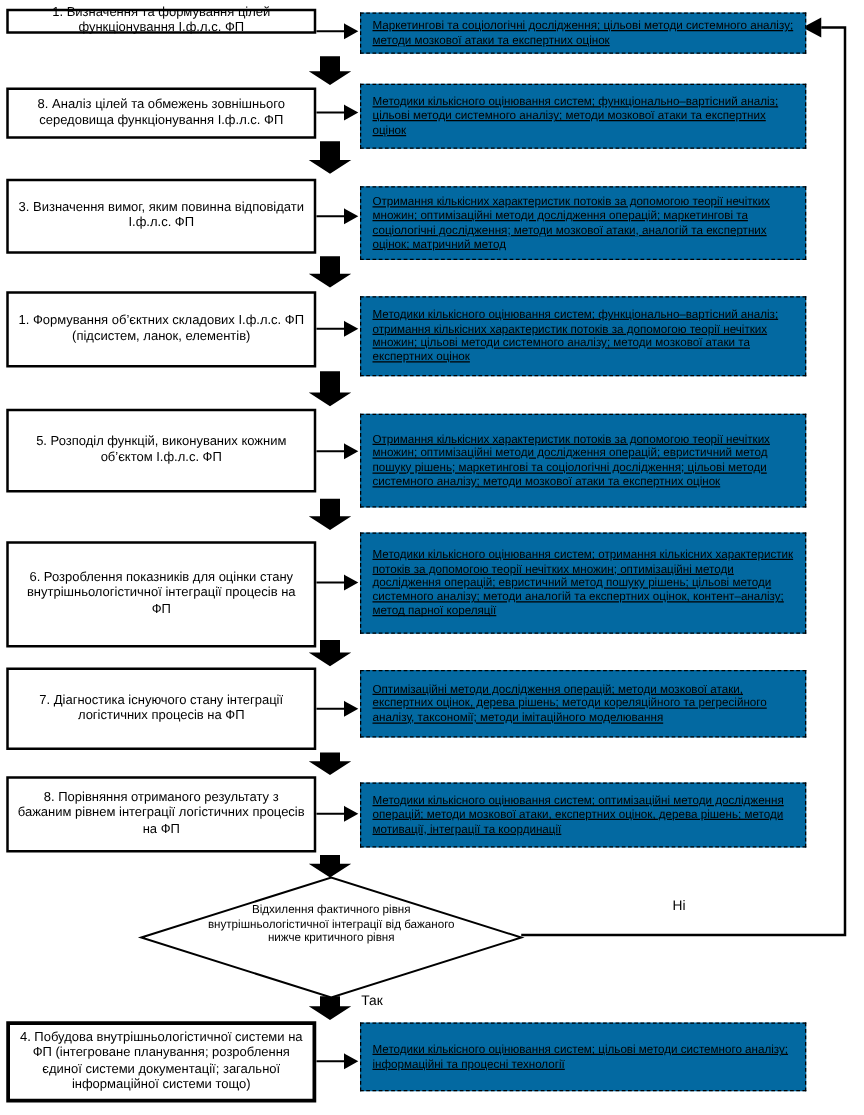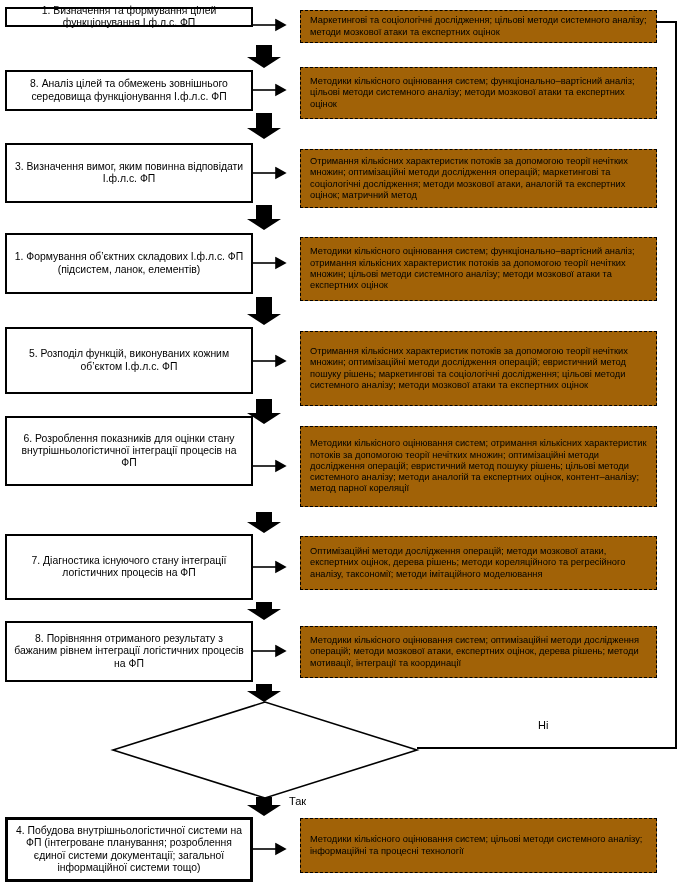--- a/index.html
+++ b/index.html
@@ -8,25 +8,26 @@
   svg.layer { position:absolute; left:0; top:0; width:691px; height:892px; }
   .step-box {
     position:absolute; left:5px; width:248px; box-sizing:border-box;
     border:2px solid #000; background:#fff;
     display:flex; align-items:center; justify-content:center;
     text-align:center; font-size:10.4px; line-height:1.18; padding:2px 6px;
     z-index:2;
   }
   .step-box.thick { border-width:3px; }
   .method-box {
-    position:absolute; left:300px; width:357px; box-sizing:border-box;
-    border:1.6px dashed #000; background:#a16207;
+    position:absolute; left:288px; width:357px; box-sizing:border-box;
+    border:1.6px dashed #000; background:#0369a1;
     display:flex; align-items:center;
     text-align:left; font-size:9.3px; line-height:1.22; padding:3px 9px;
     z-index:2;
+    text-decoration:underline;
   }
   .decision-text {
     position:absolute; left:155px; top:722px; width:220px;
     text-align:center; font-size:9.3px; line-height:1.25; z-index:3;
   }
   .branch-label { position:absolute; font-size:11px; z-index:3; }
   .branch-no  { left:538px; top:719px; }
   .branch-yes { left:289px; top:795px; }
 </style>
 </head>
@@ -83,21 +84,21 @@
     </div>
   <div class="step-box" style="top:143px; height:60px;">
       <span>3. Визначення вимог, яким повинна відповідати І.ф.л.с. ФП</span>
     </div>
   <div class="step-box" style="top:233px; height:61px;">
       <span>1. Формування об’єктних складових І.ф.л.с. ФП (підсистем, ланок, елементів)</span>
     </div>
   <div class="step-box" style="top:327px; height:67px;">
       <span>5. Розподіл функцій, виконуваних кожним об’єктом І.ф.л.с. ФП</span>
     </div>
-  <div class="step-box" style="top:416px; height:70px;">
+  <div class="step-box" style="top:433px; height:85px;">
       <span>6. Розроблення показників для оцінки стану внутрішньологістичної інтеграції процесів на ФП</span>
     </div>
   <div class="step-box" style="top:534px; height:66px;">
       <span>7. Діагностика існуючого стану інтеграції логістичних процесів на ФП</span>
     </div>
   <div class="step-box" style="top:621px; height:61px;">
       <span>8. Порівняння отриманого результату з бажаним рівнем інтеграції логістичних процесів на ФП</span>
     </div>
   <div class="step-box thick" style="top:817px; height:65px;">
       <span>4. Побудова внутрішньологістичної системи на ФП (інтегроване планування; розроблення єдиної системи документації; загальної інформаційної системи тощо)</span>
@@ -124,16 +125,17 @@
   <div class="method-box" style="top:536px; height:54px;">
       <span>Оптимізаційні методи дослідження операцій; методи мозкової атаки, експертних оцінок, дерева рішень; методи кореляційного та регресійного аналізу, таксономії; методи імітаційного моделювання</span>
     </div>
   <div class="method-box" style="top:626px; height:52px;justify-content:flex-end;">
       <span>Методики кількісного оцінювання систем; оптимізаційні методи дослідження операцій; методи мозкової атаки, експертних оцінок, дерева рішень; методи мотивації, інтеграції та координації</span>
     </div>
   <div class="method-box" style="top:818px; height:55px;">
       <span>Методики кількісного оцінювання систем; цільові методи системного аналізу; інформаційні та процесні технології</span>
     </div>
 
+  <div class="decision-text">Відхилення фактичного рівня внутрішньологістичної інтеграції від бажаного нижче критичного рівня</div>
   <div class="branch-label branch-no">Ні</div>
   <div class="branch-label branch-yes">Так</div>
 
 </div>
 
 </body></html>

